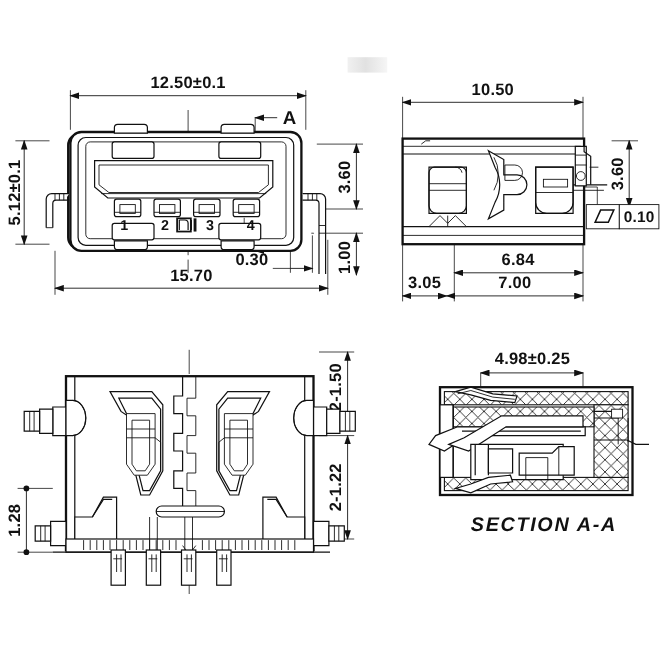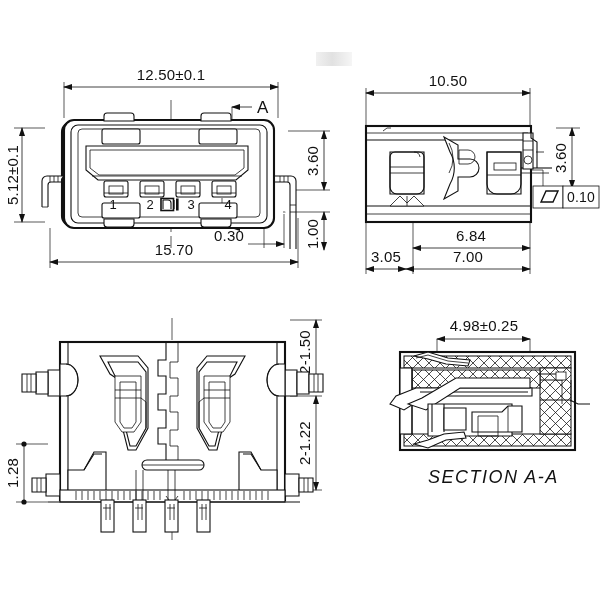--- a/index.html
+++ b/index.html
@@ -1,18 +1,18 @@
 <!DOCTYPE html>
 <html><head>
 <meta charset="utf-8">
 <style>
   html,body{margin:0;padding:0;background:#ffffff;}
   body{width:600px;height:600px;overflow:hidden;
        font-family:"Liberation Sans","DejaVu Sans",sans-serif;}
-  #sheet{position:relative;width:600px;height:600px;background:#fff;}
+  #sheet{position:relative;width:600px;height:600px;background:#fff;font-weight:bold;}
   svg{display:block;}
   .dimtxt{font-family:"Liberation Sans","DejaVu Sans",sans-serif;
           font-size:15px;fill:#111;letter-spacing:0.2px;}
   .dimtxt-s{font-size:14px;}
   .cadtxt{font-family:"Liberation Sans","DejaVu Sans",sans-serif;
           font-size:18px;fill:#111;font-style:italic;letter-spacing:1.5px;}
   .secletter{font-family:"Liberation Sans","DejaVu Sans",sans-serif;
              font-size:17px;fill:#111;}
   .pinnum{font-family:"Liberation Sans","DejaVu Sans",sans-serif;
           font-size:13px;fill:#111;}

